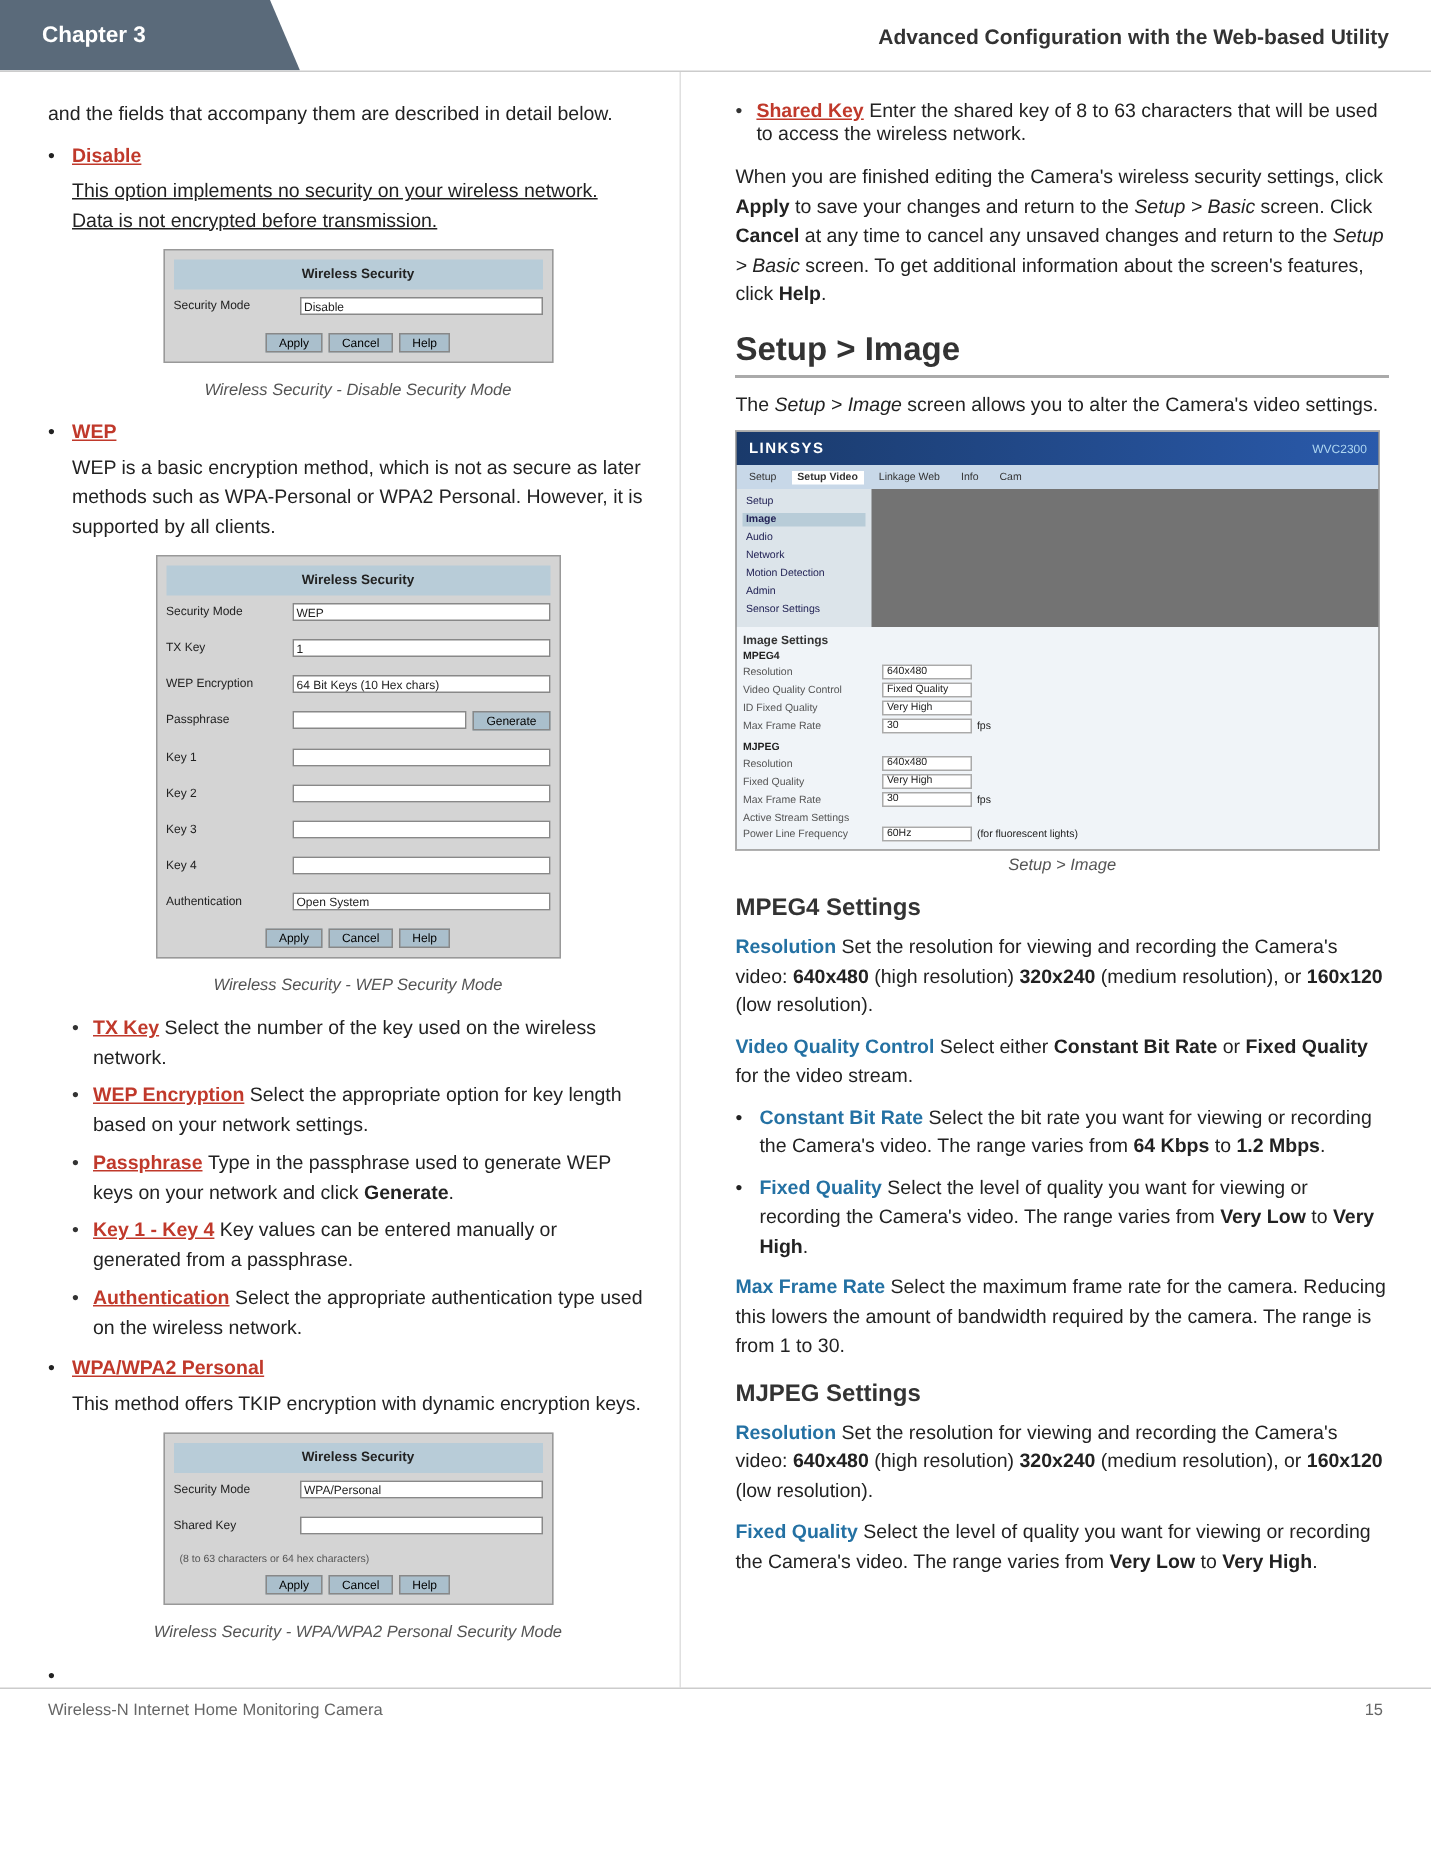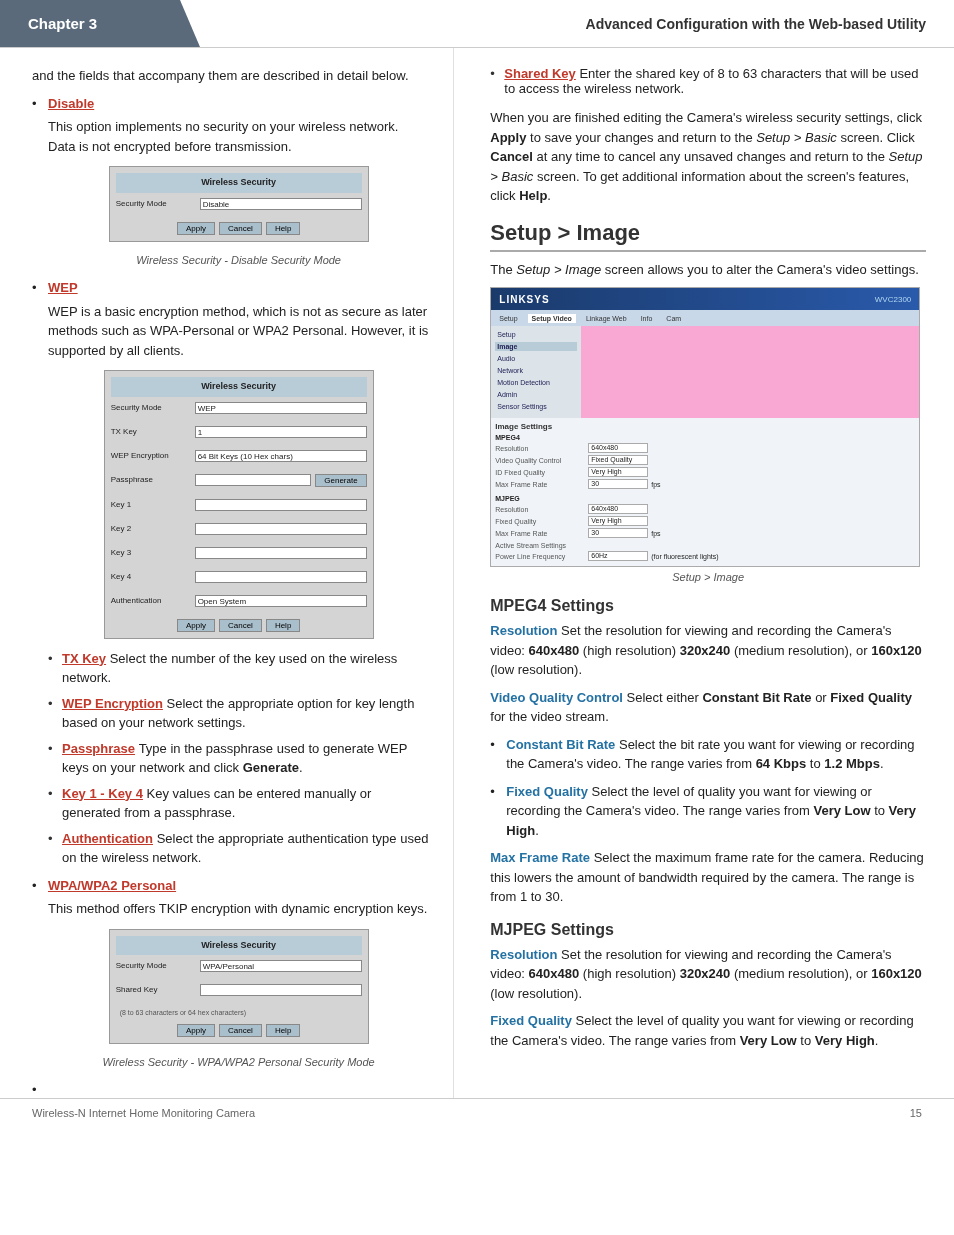--- a/index.html
+++ b/index.html
@@ -166,21 +166,21 @@
       border: 1px solid #888;
       font-size: 8px;
       padding: 1px 8px;
       cursor: pointer;
     }
 
     
     .large-screenshot {
       width: 430px;
       height: 280px;
-      background: #f9a8d4;
+      background: #737373;
       border: 1px solid #aaa;
       margin: 8px 0 4px 0;
       position: relative;
       overflow: hidden;
     }
     .linksys-bar {
       background: linear-gradient(to right, #1a3a6b, #2a5aab);
       height: 22px;
       display: flex;
       align-items: center;
@@ -309,21 +309,21 @@
 
 <div class="content-area">
 
   <div class="col-left">
 
     <p>and the fields that accompany them are described in detail below.</p>
 
     <ul class="content-list">
       <li>
         <span class="bullet-item-label">Disable</span>
-        <p style="margin-top:4px;">This option implements no security on your wireless network. Data is not encrypted before transmission.</p>
+        <p style="margin-top:4px;text-decoration:underline;">This option implements no security on your wireless network. Data is not encrypted before transmission.</p>
 
         
         <div class="fake-screen">
           <div class="fake-screen-title">Wireless Security</div>
           <div class="fake-row">
             <span class="fake-label">Security Mode</span>
             <div class="fake-select">Disable</div>
           </div>
           <div class="fake-btn-row">
             <button class="fake-btn">Apply</button>
@@ -377,20 +377,21 @@
           <div class="fake-row">
             <span class="fake-label">Authentication</span>
             <div class="fake-select">Open System</div>
           </div>
           <div class="fake-btn-row">
             <button class="fake-btn">Apply</button>
             <button class="fake-btn">Cancel</button>
             <button class="fake-btn">Help</button>
           </div>
         </div>
+        <div class="screenshot-caption">Wireless Security - WEP Security Mode</div>
 
         
         <div>
           <div class="sub-bullet-dash">
             <span class="dash">•</span>
             <span><span class="bullet-item-label">TX Key</span>&nbsp;<span>Select the number of the key used on the wireless network.</span></span>
           </div>
           <div class="sub-bullet-dash">
             <span class="dash">•</span>
             <span><span class="bullet-item-label">WEP Encryption</span>&nbsp;<span>Select the appropriate option for key length based on your network settings.</span></span>

